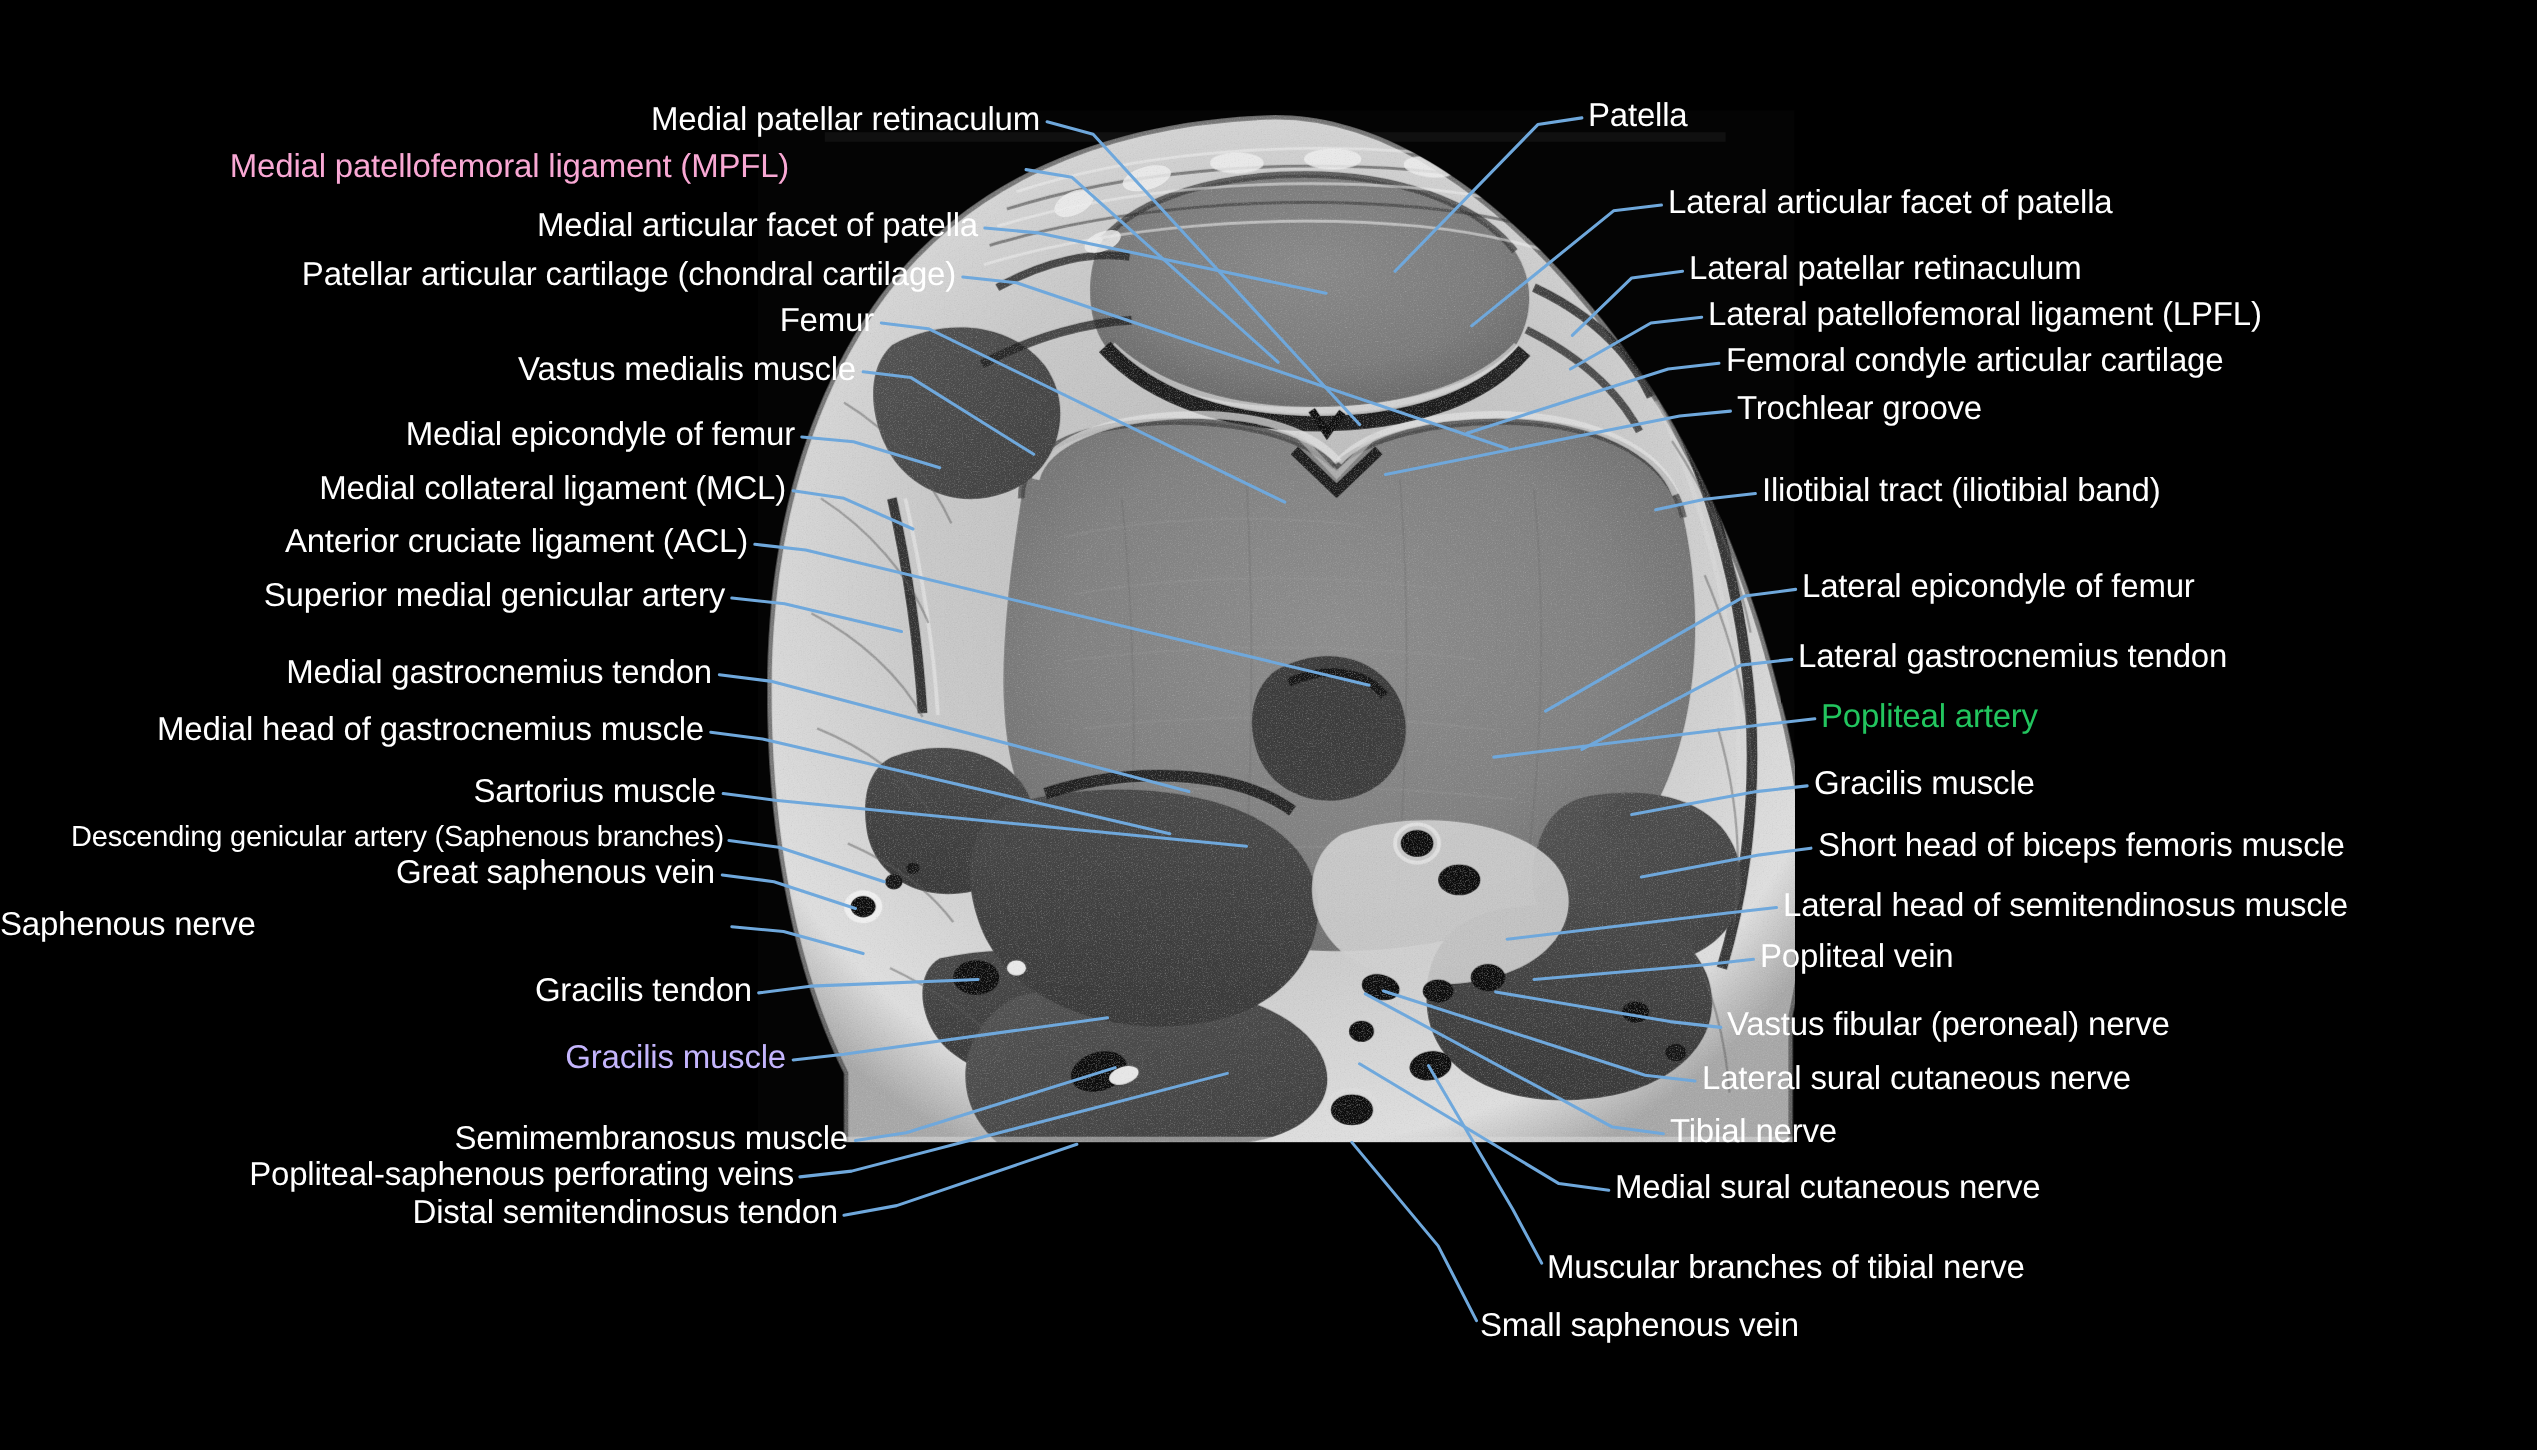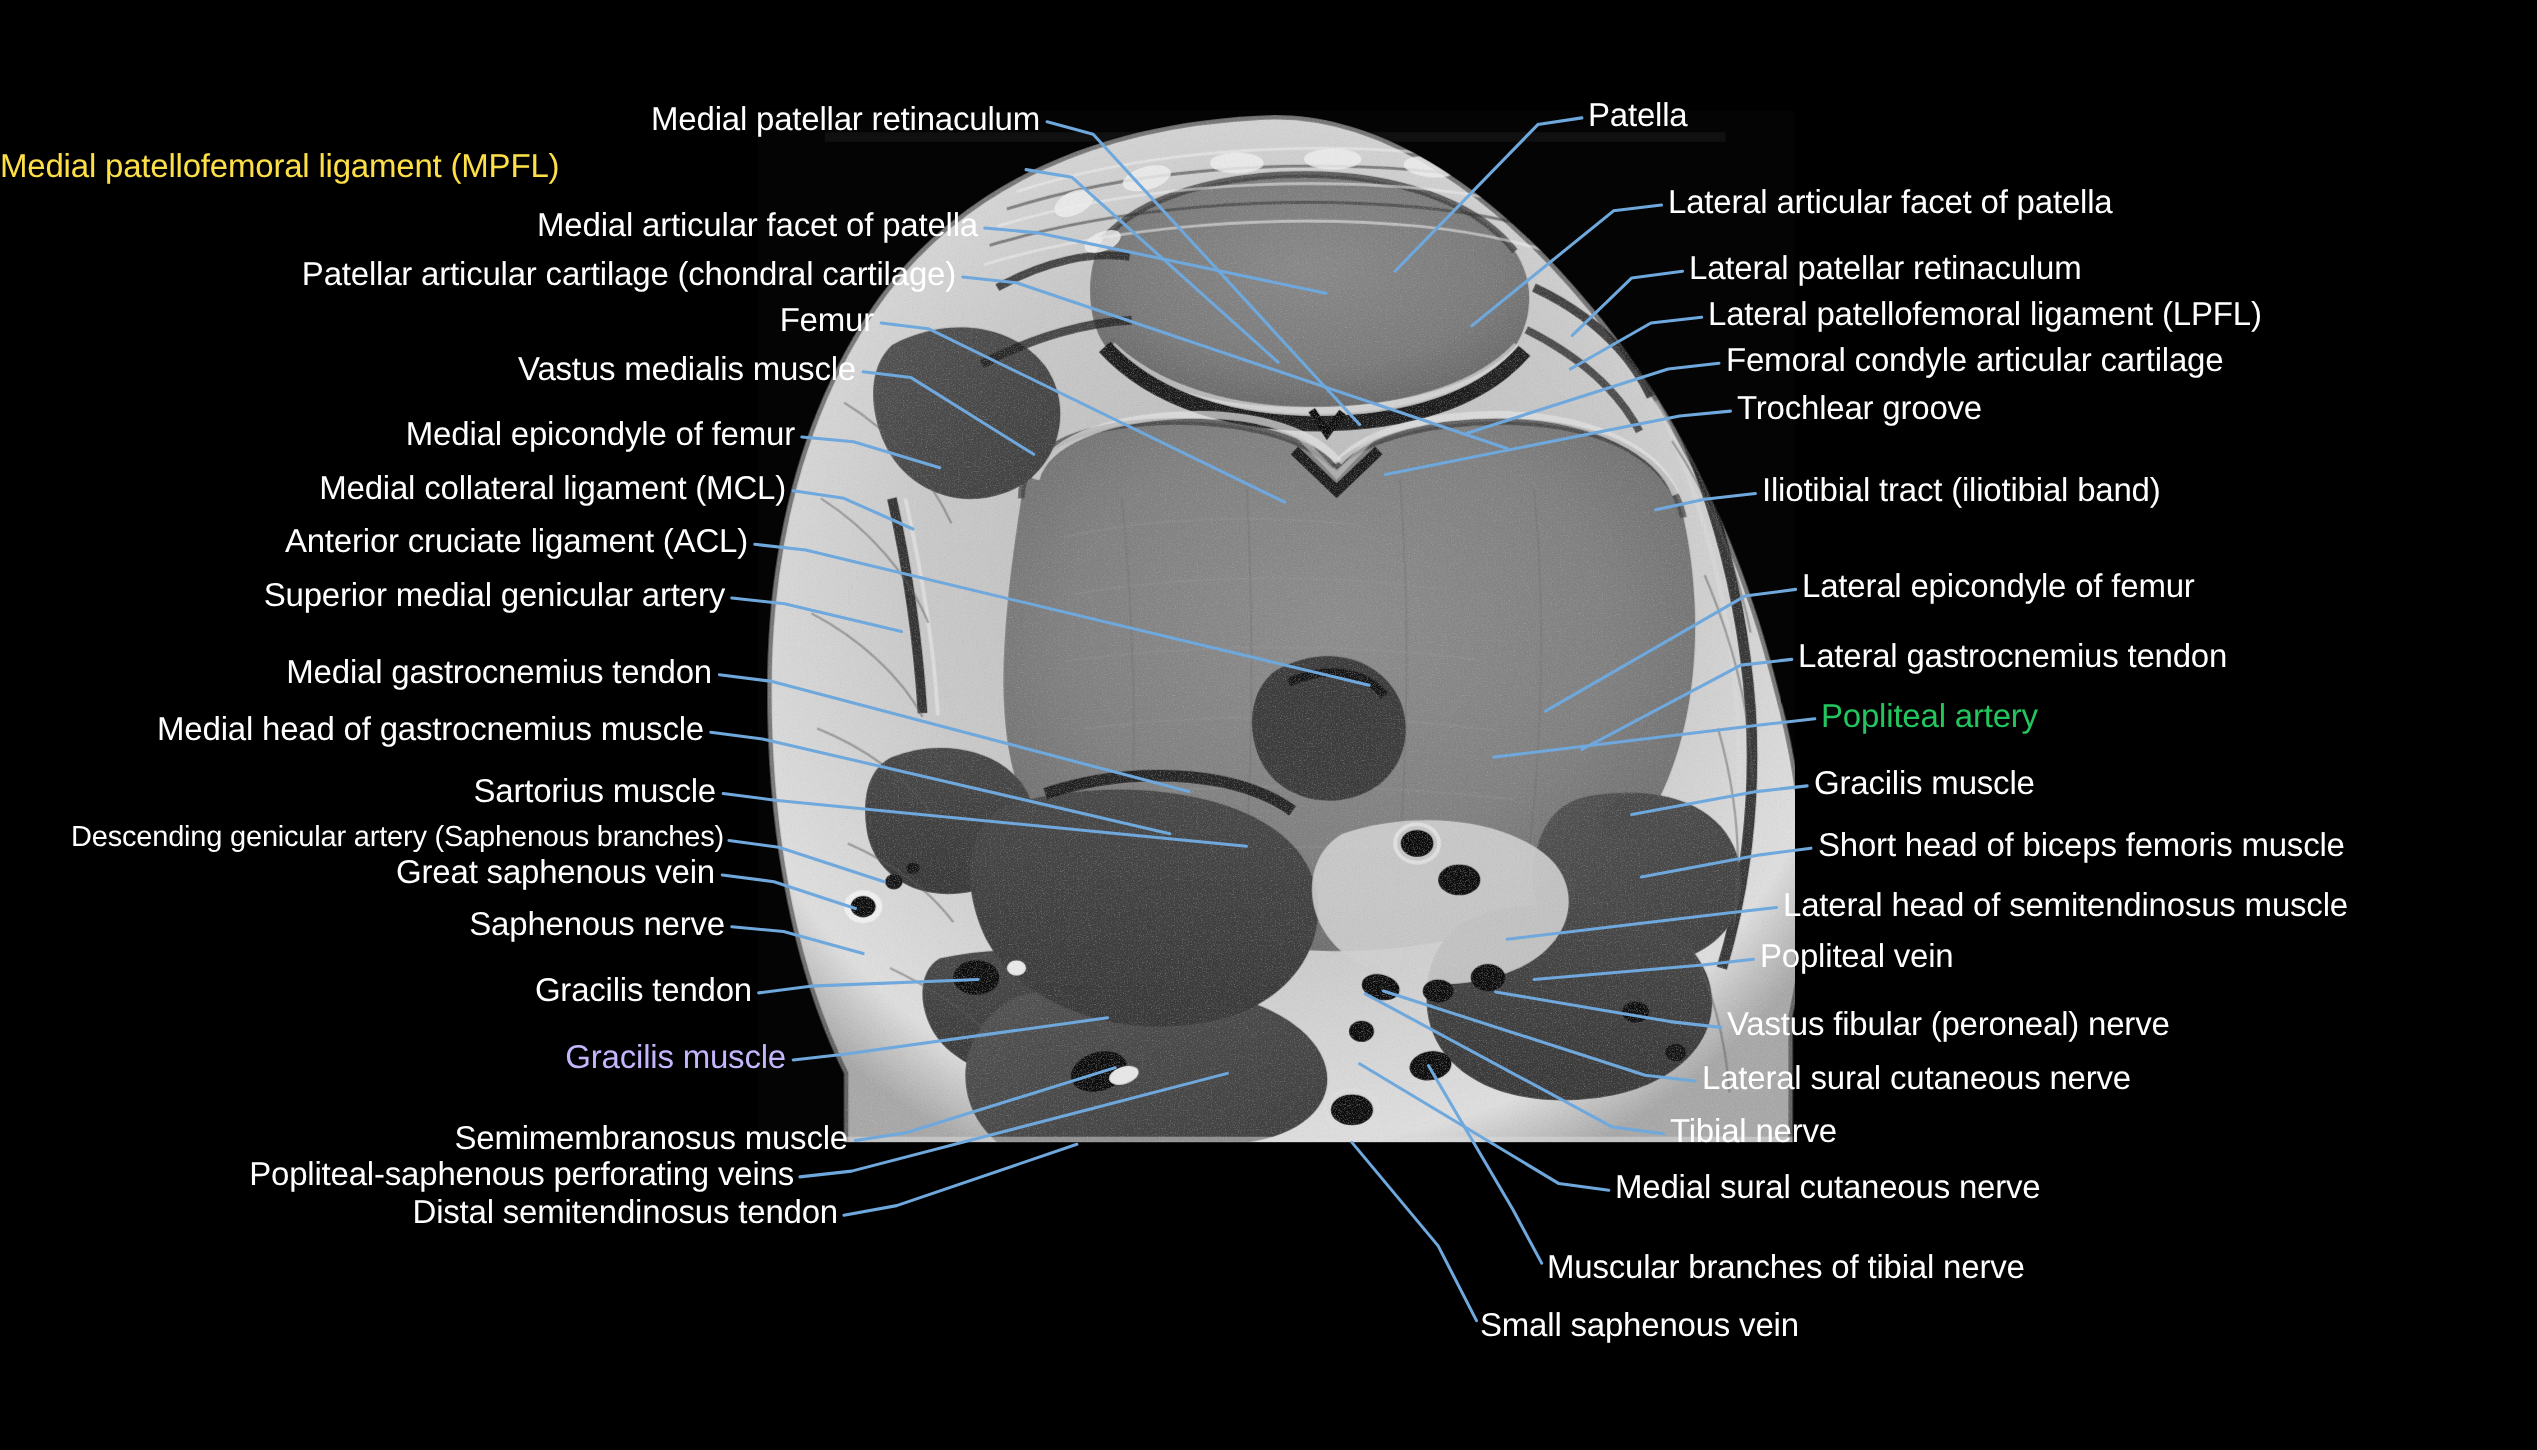--- a/index.html
+++ b/index.html
@@ -306,35 +306,35 @@
       <path d="M1795,1072 L1742,1066 L1560,1035" fill="none" stroke="#6fa8dc" stroke-width="3.2" stroke-linecap="round" stroke-linejoin="round"></path>
       <path d="M1768,1128 L1716,1122 L1443,1034" fill="none" stroke="#6fa8dc" stroke-width="3.2" stroke-linecap="round" stroke-linejoin="round"></path>
       <path d="M1735,1183 L1682,1176 L1424,1037" fill="none" stroke="#6fa8dc" stroke-width="3.2" stroke-linecap="round" stroke-linejoin="round"></path>
       <path d="M1678,1242 L1626,1235 L1418,1110" fill="none" stroke="#6fa8dc" stroke-width="3.2" stroke-linecap="round" stroke-linejoin="round"></path>
       <path d="M1608,1318 L1578,1262 L1490,1112" fill="none" stroke="#6fa8dc" stroke-width="3.2" stroke-linecap="round" stroke-linejoin="round"></path>
       <path d="M1540,1378 L1500,1300 L1410,1192" fill="none" stroke="#6fa8dc" stroke-width="3.2" stroke-linecap="round" stroke-linejoin="round"></path>
     </svg>
 
   <div id="label-layer">
       <div class="anno-label left" style="font-size: 33px; color: rgb(255, 255, 255); top: 102px; left: 0px; width: 1040px; text-align: right;">Medial patellar retinaculum</div>
-      <div class="anno-label left" style="font-size: 33px; color: #fde047; top: 149px; left: 0px; width: 1019px; text-align: left;">Medial patellofemoral ligament (MPFL)</div>
+      <div class="anno-label left" style="font-size: 33px; color: #f9a8d4; top: 149px; left: 0px; width: 1019px; text-align: center;">Medial patellofemoral ligament (MPFL)</div>
       <div class="anno-label left" style="font-size: 33px; color: rgb(255, 255, 255); top: 208px; left: 0px; width: 978px; text-align: right;">Medial articular facet of patella</div>
       <div class="anno-label left" style="font-size: 33px; color: rgb(255, 255, 255); top: 257px; left: 0px; width: 956px; text-align: right;">Patellar articular cartilage (chondral cartilage)</div>
       <div class="anno-label left" style="font-size: 33px; color: rgb(255, 255, 255); top: 303px; left: 0px; width: 874px; text-align: right;">Femur</div>
       <div class="anno-label left" style="font-size: 33px; color: rgb(255, 255, 255); top: 352px; left: 0px; width: 856px; text-align: right;">Vastus medialis muscle</div>
       <div class="anno-label left" style="font-size: 33px; color: rgb(255, 255, 255); top: 417px; left: 0px; width: 795px; text-align: right;">Medial epicondyle of femur</div>
       <div class="anno-label left" style="font-size: 33px; color: rgb(255, 255, 255); top: 471px; left: 0px; width: 786px; text-align: right;">Medial collateral ligament (MCL)</div>
       <div class="anno-label left" style="font-size: 33px; color: rgb(255, 255, 255); top: 524px; left: 0px; width: 748px; text-align: right;">Anterior cruciate ligament (ACL)</div>
       <div class="anno-label left" style="font-size: 33px; color: rgb(255, 255, 255); top: 578px; left: 0px; width: 725px; text-align: right;">Superior medial genicular artery</div>
       <div class="anno-label left" style="font-size: 33px; color: rgb(255, 255, 255); top: 655px; left: 0px; width: 712px; text-align: right;">Medial gastrocnemius tendon</div>
       <div class="anno-label left" style="font-size: 33px; color: rgb(255, 255, 255); top: 712px; left: 0px; width: 704px; text-align: right;">Medial head of gastrocnemius muscle</div>
       <div class="anno-label left" style="font-size: 33px; color: rgb(255, 255, 255); top: 774px; left: 0px; width: 716px; text-align: right;">Sartorius muscle</div>
       <div class="anno-label left" style="font-size: 29px; color: rgb(255, 255, 255); top: 823px; left: 0px; width: 724px; text-align: right;">Descending genicular artery (Saphenous branches)</div>
       <div class="anno-label left" style="font-size: 33px; color: rgb(255, 255, 255); top: 855px; left: 0px; width: 715px; text-align: right;">Great saphenous vein</div>
-      <div class="anno-label left" style="font-size: 33px; color: rgb(255, 255, 255); top: 907px; left: 0px; width: 725px; text-align: right;">Saphenous nerve</div>
+      <div class="anno-label left" style="font-size: 33px; color: rgb(255, 255, 255); top: 907px; left: 0px; width: 725px; text-align: left;">Saphenous nerve</div>
       <div class="anno-label left" style="font-size: 33px; color: rgb(255, 255, 255); top: 973px; left: 0px; width: 752px; text-align: right;">Gracilis tendon</div>
       <div class="anno-label left" style="font-size: 33px; color: #c4b5fd; top: 1040px; left: 0px; width: 786px; text-align: right;">Gracilis muscle</div>
       <div class="anno-label left" style="font-size: 33px; color: rgb(255, 255, 255); top: 1121px; left: 0px; width: 848px; text-align: right;">Semimembranosus muscle</div>
       <div class="anno-label left" style="font-size: 33px; color: rgb(255, 255, 255); top: 1157px; left: 0px; width: 794px; text-align: right;">Popliteal-saphenous perforating veins</div>
       <div class="anno-label left" style="font-size: 33px; color: rgb(255, 255, 255); top: 1195px; left: 0px; width: 838px; text-align: right;">Distal semitendinosus tendon</div>
       <div class="anno-label right" style="font-size: 33px; color: rgb(255, 255, 255); top: 98px; left: 1588px; text-align: left;">Patella</div>
       <div class="anno-label right" style="font-size: 33px; color: rgb(255, 255, 255); top: 185px; left: 1668px; text-align: left;">Lateral articular facet of patella</div>
       <div class="anno-label right" style="font-size: 33px; color: rgb(255, 255, 255); top: 251px; left: 1689px; text-align: left;">Lateral patellar retinaculum</div>
       <div class="anno-label right" style="font-size: 33px; color: rgb(255, 255, 255); top: 297px; left: 1708px; text-align: left;">Lateral patellofemoral ligament (LPFL)</div>
       <div class="anno-label right" style="font-size: 33px; color: rgb(255, 255, 255); top: 343px; left: 1726px; text-align: left;">Femoral condyle articular cartilage</div>

